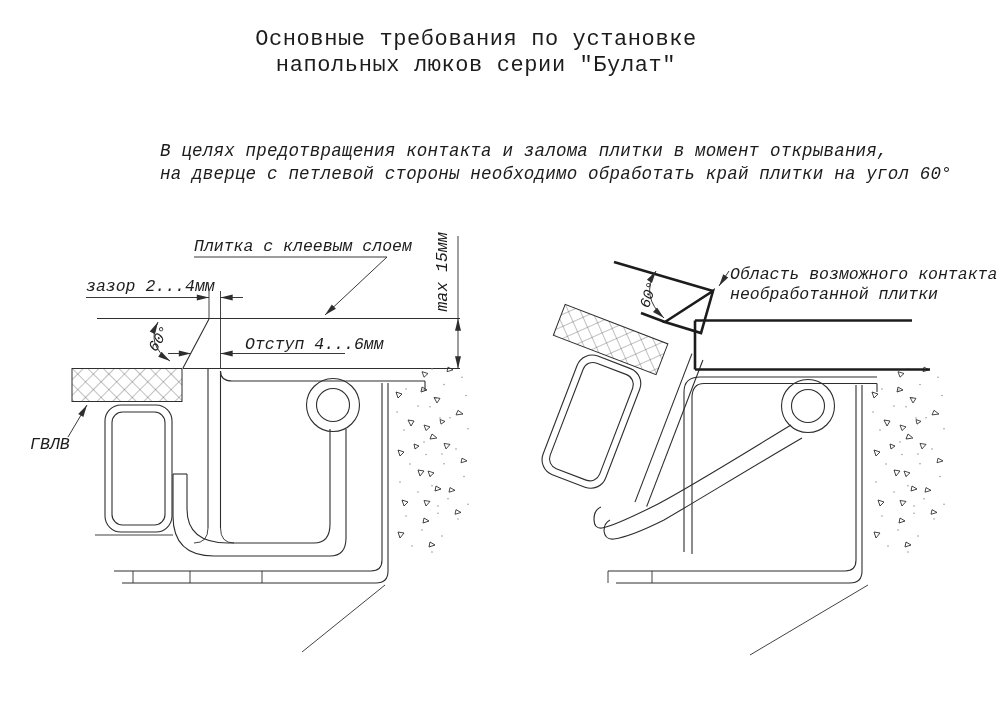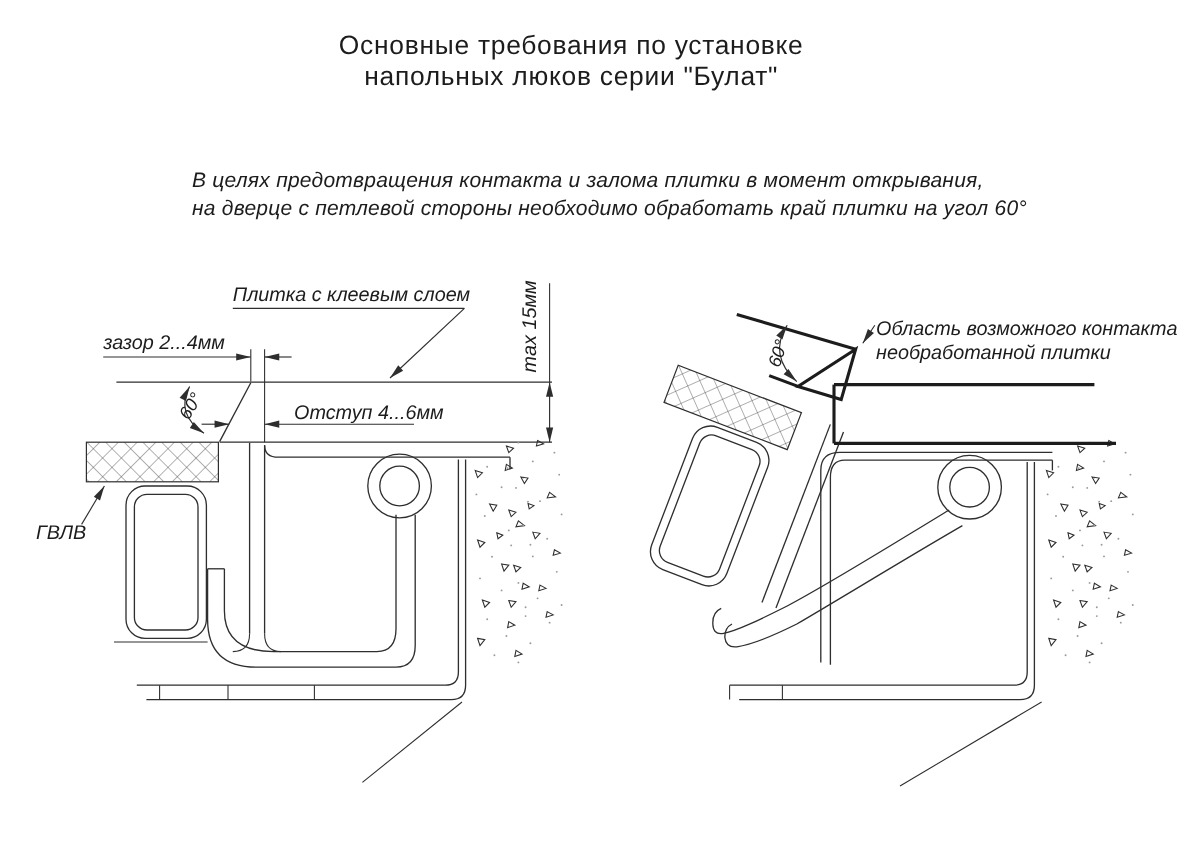--- a/index.html
+++ b/index.html
@@ -1,18 +1,18 @@
 <!DOCTYPE html>
 <html><head>
 <meta charset="utf-8">
 <style>
   html,body{margin:0;padding:0;background:#e8e8e8;}
   .canvas{
     width:1000px;height:707px;background:#ffffff;position:relative;margin:0 auto;
-    font-family:Liberation Sans, sans-serif;overflow:hidden;
+    font-family:Liberation Mono, monospace;overflow:hidden;
   }
   svg{position:absolute;left:0;top:0;}
   .ln{stroke:#2e2e2e;stroke-width:1.1;fill:none;}
   .thin{stroke:#2e2e2e;stroke-width:0.9;fill:none;}
   .thick{stroke:#1c1c1c;stroke-width:2.6;fill:none;}
   .dim{stroke:#2e2e2e;stroke-width:0.95;fill:none;}
   .xhr{fill:url(#xh);stroke:#2e2e2e;stroke-width:1;}
   .t-title{font-size:22px;fill:#1c1c1c;letter-spacing:0.6px;}
   .t-note{font-size:17.5px;font-style:italic;fill:#1c1c1c;letter-spacing:0.2px;}
   .t-lab{font-size:16.5px;font-style:italic;fill:#1c1c1c;}

